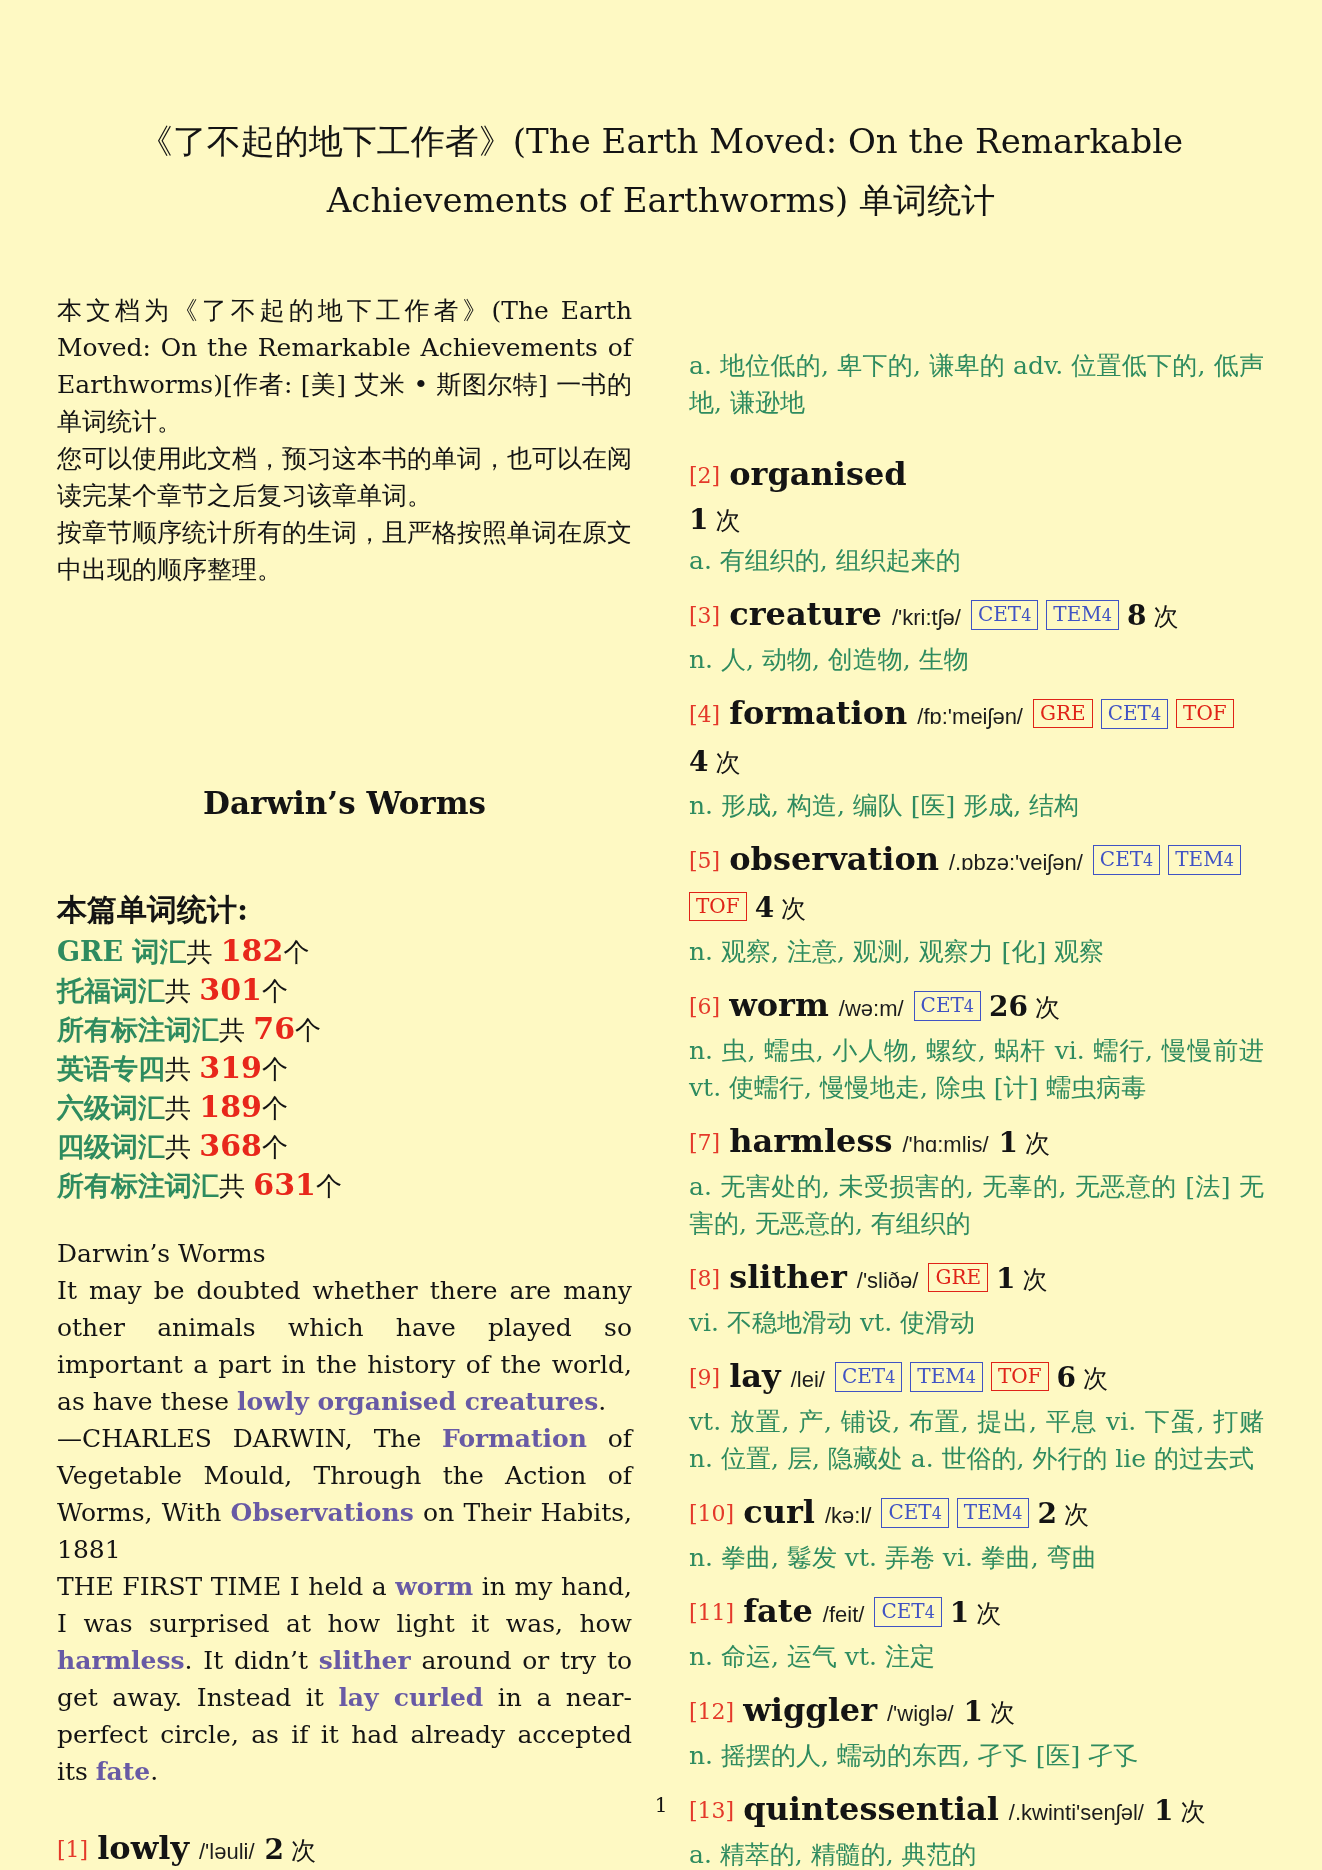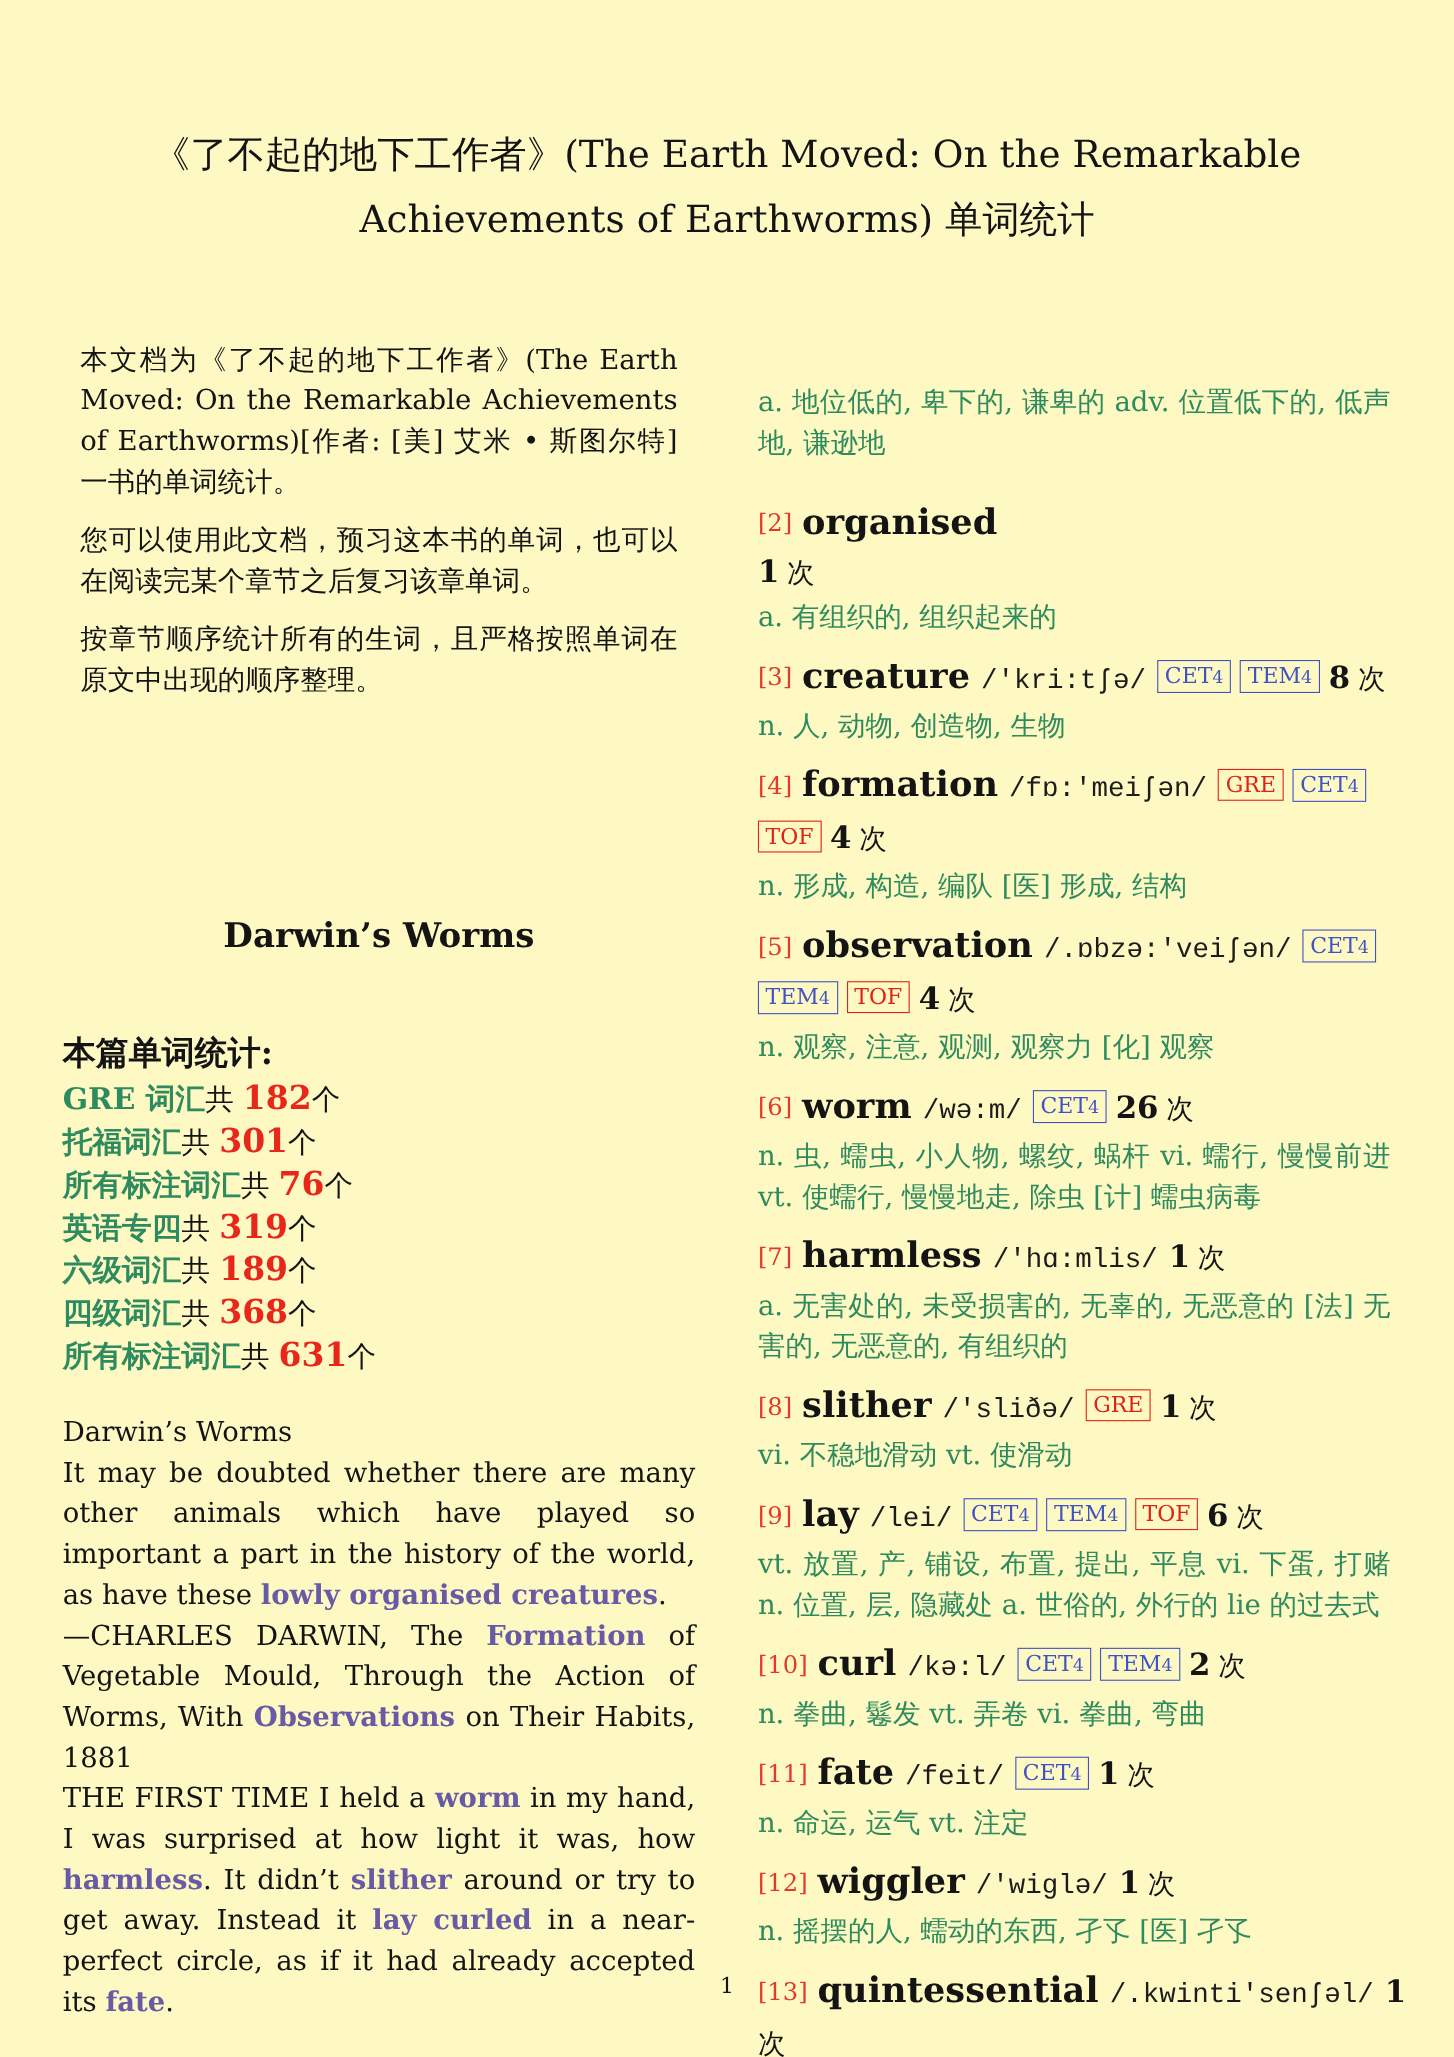--- a/index.html
+++ b/index.html
@@ -8,36 +8,36 @@
     font-family:"DejaVu Serif","Liberation Serif",serif; color:#141414; overflow:hidden;
   }
   .title {
     font-size:34px; font-weight:normal; text-align:center;
     margin:0 auto; padding-top:112px; max-width:1170px; line-height:59px;
   }
   .columns { display:flex; gap:57px; padding:0 57px; margin-top:62px; align-items:flex-start; }
   .col { width:575px; }
 
   
-  .intro-p { font-size:25px; line-height:37px; text-align:justify; margin:16px; }
+  .intro-p { font-size:25px; line-height:37px; text-align:justify; margin:0; }
   .chapter-heading { font-size:31px; line-height:46px; font-weight:bold; text-align:center; margin:192px 0 0 0; }
   .stats-heading { font-size:30px; font-weight:bold; margin:62px 0 0 0; line-height:44px; }
   .stat-line { font-size:26px; line-height:37px; white-space:nowrap; }
   .stat-label { color:var(--green); font-weight:bold; font-size:27px; }
   .stat-num { color:var(--red); font-size:30px; font-weight:600; }
   .excerpt { margin-top:30px; }
   .ex-p { margin:0; font-size:25px; line-height:37px; text-align:justify; }
   .hl { color:var(--purple); font-weight:bold;margin-top:36px; }
 
   
   .entry1-block { margin-top:37px; }
   .entry-head { line-height:43px; }
   .idx { font-size:22px; color:var(--idx-red); margin-right:9px; vertical-align:2px; }
   .word { font-size:32px; font-weight:bold; margin-right:10px; }
-  .pron { font-family:Liberation Mono, monospace; font-size:25px; color:#1c1c1c; margin-right:10px; }
+  .pron { font-family:Liberation Sans, sans-serif; font-size:22px; color:#1c1c1c; margin-right:10px; }
   .tag { display:inline-block; border:1.5px solid var(--blue); color:var(--blue);
          padding:0 6px; margin-right:8px; line-height:27px; font-size:20px; vertical-align:4px; }
   .tag.red { border-color:var(--tag-red); color:var(--tag-red); }
   .tag-sub { font-size:16px; }
   .cnt { font-size:28px; font-weight:bold; margin-right:7px; }
   .unit { font-size:25px; }
   .count-line { line-height:37px; }
   .def, .lowly-def { color:var(--green); font-size:25px; line-height:37px; text-align:justify; margin:0; }
 
   

